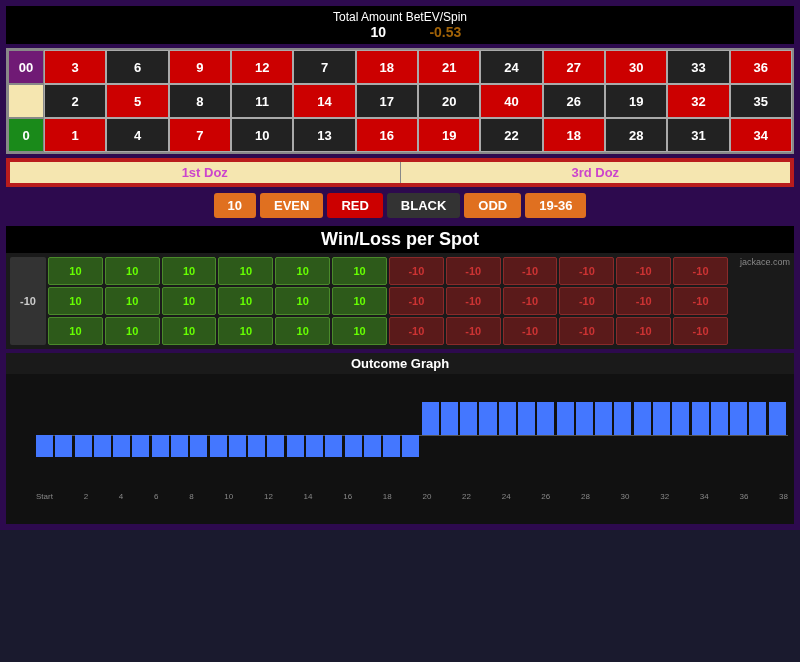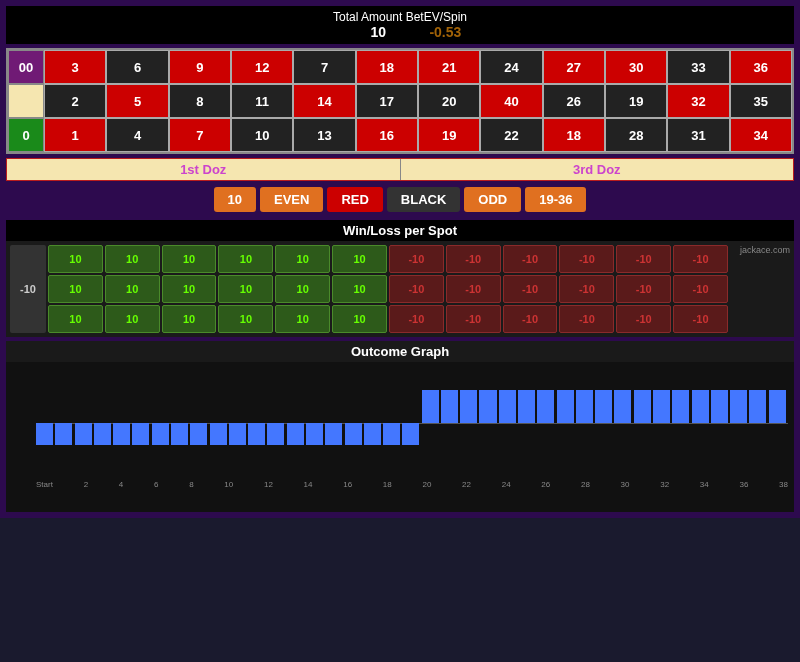--- a/index.html
+++ b/index.html
@@ -94,21 +94,21 @@
       font-size: 11px;
       font-weight: bold;
       border: 1px solid #888;
     }
 
     
     .dozen-row {
       display: flex;
       justify-content: space-around;
       background: #f5e6b0;
-      border: 1px solid #b91c1c;
+      border: 4px solid #b91c1c;
       margin-bottom: 2px;
     }
     .dozen-cell {
       flex: 1;
       text-align: center;
       padding: 3px 0;
       font-size: 13px;
       font-weight: bold;
       color: #cc44cc;
       border-right: 1px solid #888;
@@ -136,21 +136,21 @@
 
     
     .winloss-section {
       background: #000;
       margin-bottom: 4px;
     }
     .section-title {
       background: #000;
       color: #fff;
       text-align: center;
-      font-size: 13px;
+      font-size: 18px;
       font-weight: bold;
       padding: 3px 0;
     }
     .winloss-grid {
       display: flex;
       gap: 2px;
       padding: 4px;
       background: #1a1a1a;
       align-items: flex-start;
     }

